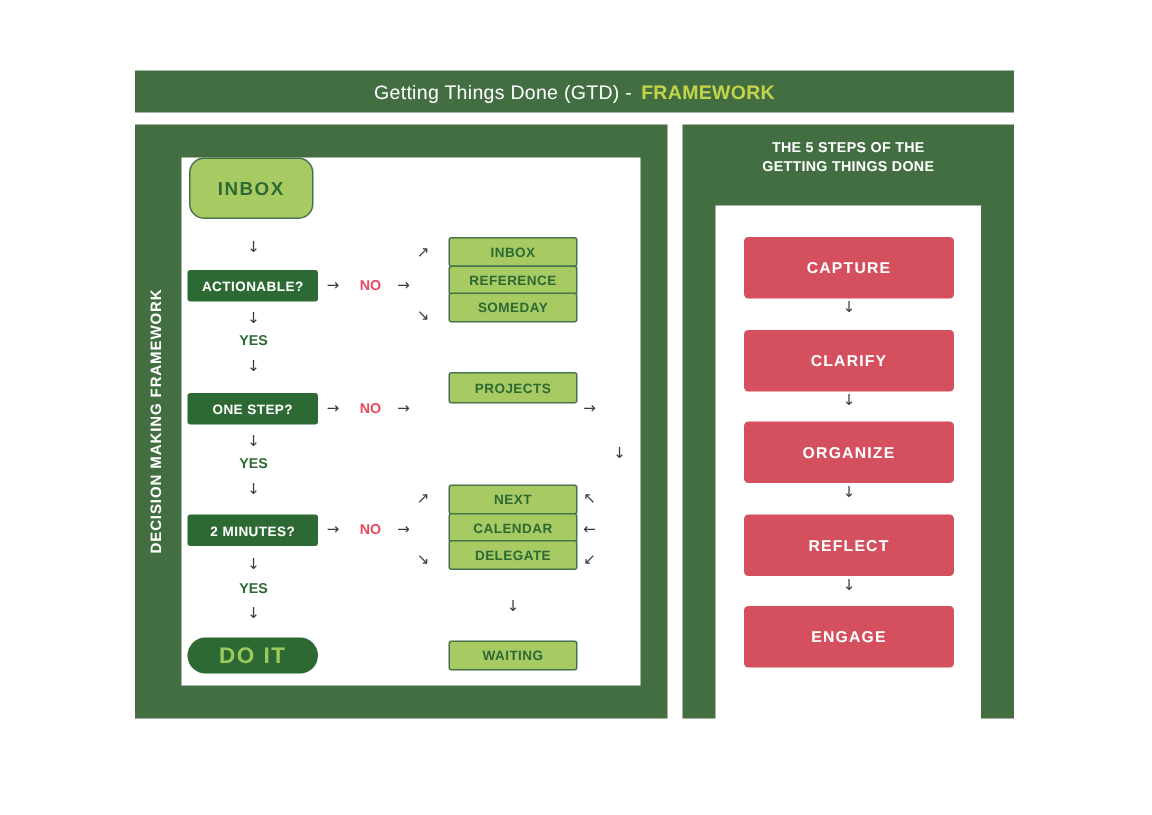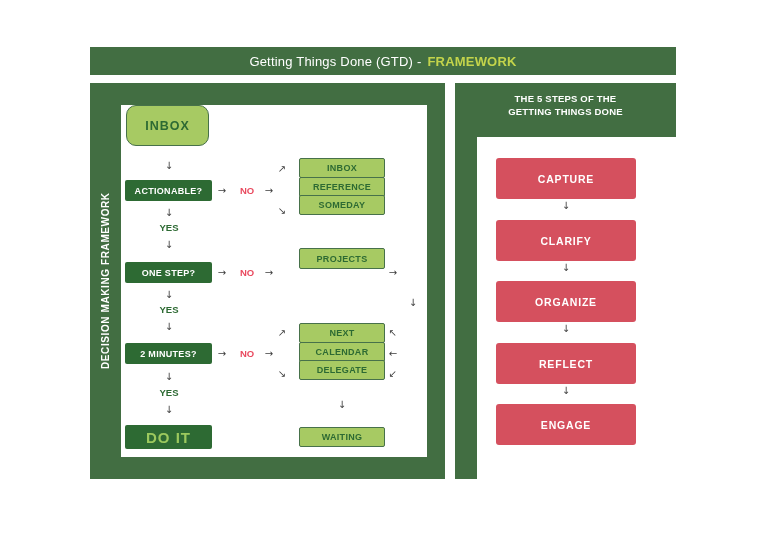--- a/index.html
+++ b/index.html
@@ -28,32 +28,32 @@
   .panel.left{left:90px;width:355px;height:396px;}
   .panel.right{left:455px;width:221px;height:396px;}
 
   .side-label{position:absolute;left:0;top:0;width:30px;height:100%;
               display:flex;align-items:center;justify-content:center;
               writing-mode:vertical-rl;transform:rotate(180deg);
               color:#fff;font-weight:bold;font-size:10px;letter-spacing:.6px;white-space:nowrap;}
 
   .canvas-white{position:absolute;background:#fff;}
   .left-white{left:31px;top:22px;width:306px;height:352px;}
-  .right-white{left:22px;top:54px;width:177px;height:387px;padding-left:40px;}
+  .right-white{left:22px;top:54px;width:177px;height:387px;}
 
   
   .inbox{position:absolute;left:5px;top:0;width:83px;height:41px;
          background:var(--light-green);border:1.5px solid var(--lg-border);border-radius:10px;
          display:flex;align-items:center;justify-content:center;
          color:var(--lg-text);font-weight:bold;font-size:12.5px;letter-spacing:1px;box-sizing:border-box;}
   .qbox{position:absolute;left:4px;width:87px;height:21px;background:var(--dark-box);
         border-radius:2px;display:flex;align-items:center;justify-content:center;
         color:#fff;font-weight:bold;font-size:9px;letter-spacing:.3px;}
   .doit{position:absolute;left:4px;top:320px;width:87px;height:24px;background:var(--dark-box);
-        border-radius:2px;display:flex;align-items:center;justify-content:center;
+        border-radius:12px;display:flex;align-items:center;justify-content:center;
         color:#9cc95e;font-weight:bold;font-size:15px;letter-spacing:1px;}
   .stack{position:absolute;left:178px;width:86px;}
   .gbox{width:100%;height:20px;background:var(--light-green);border:1.5px solid var(--lg-border);
         border-radius:2px;box-sizing:border-box;display:flex;align-items:center;justify-content:center;
         color:var(--lg-text);font-weight:bold;font-size:9px;letter-spacing:.3px;}
   .gbox + .gbox{margin-top:-1.5px;}
   .ar{position:absolute;width:16px;height:14px;line-height:14px;text-align:center;
       font-size:10px;color:var(--arrow);font-family:"DejaVu Sans",sans-serif;}
   .no{position:absolute;width:32px;height:14px;line-height:14px;text-align:center;
       color:var(--no-red);font-weight:bold;font-size:9.5px;}

